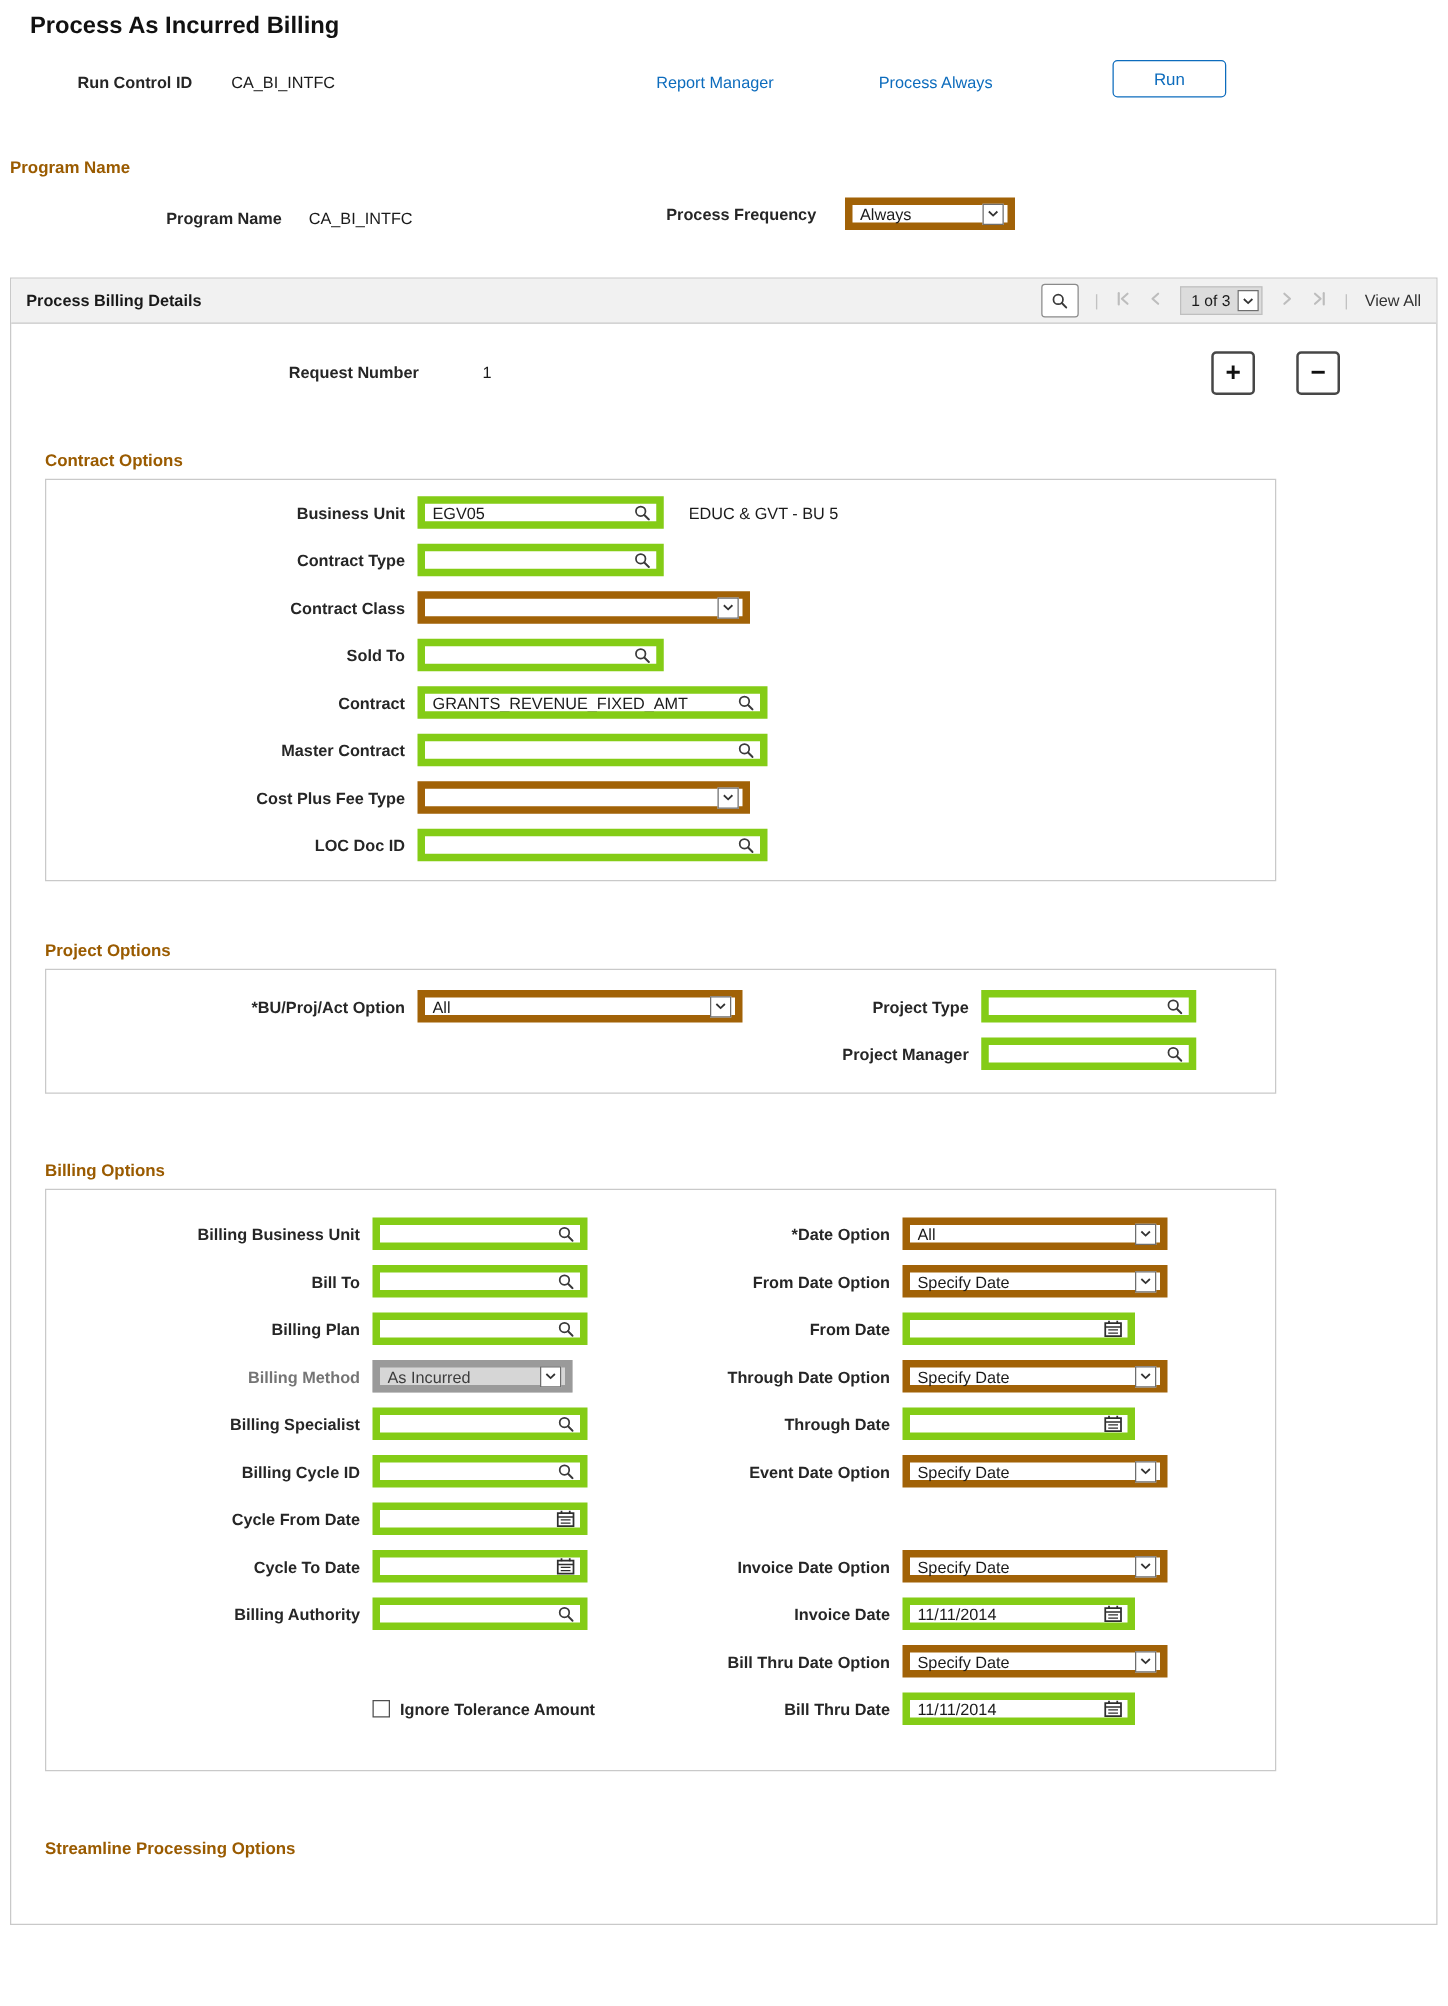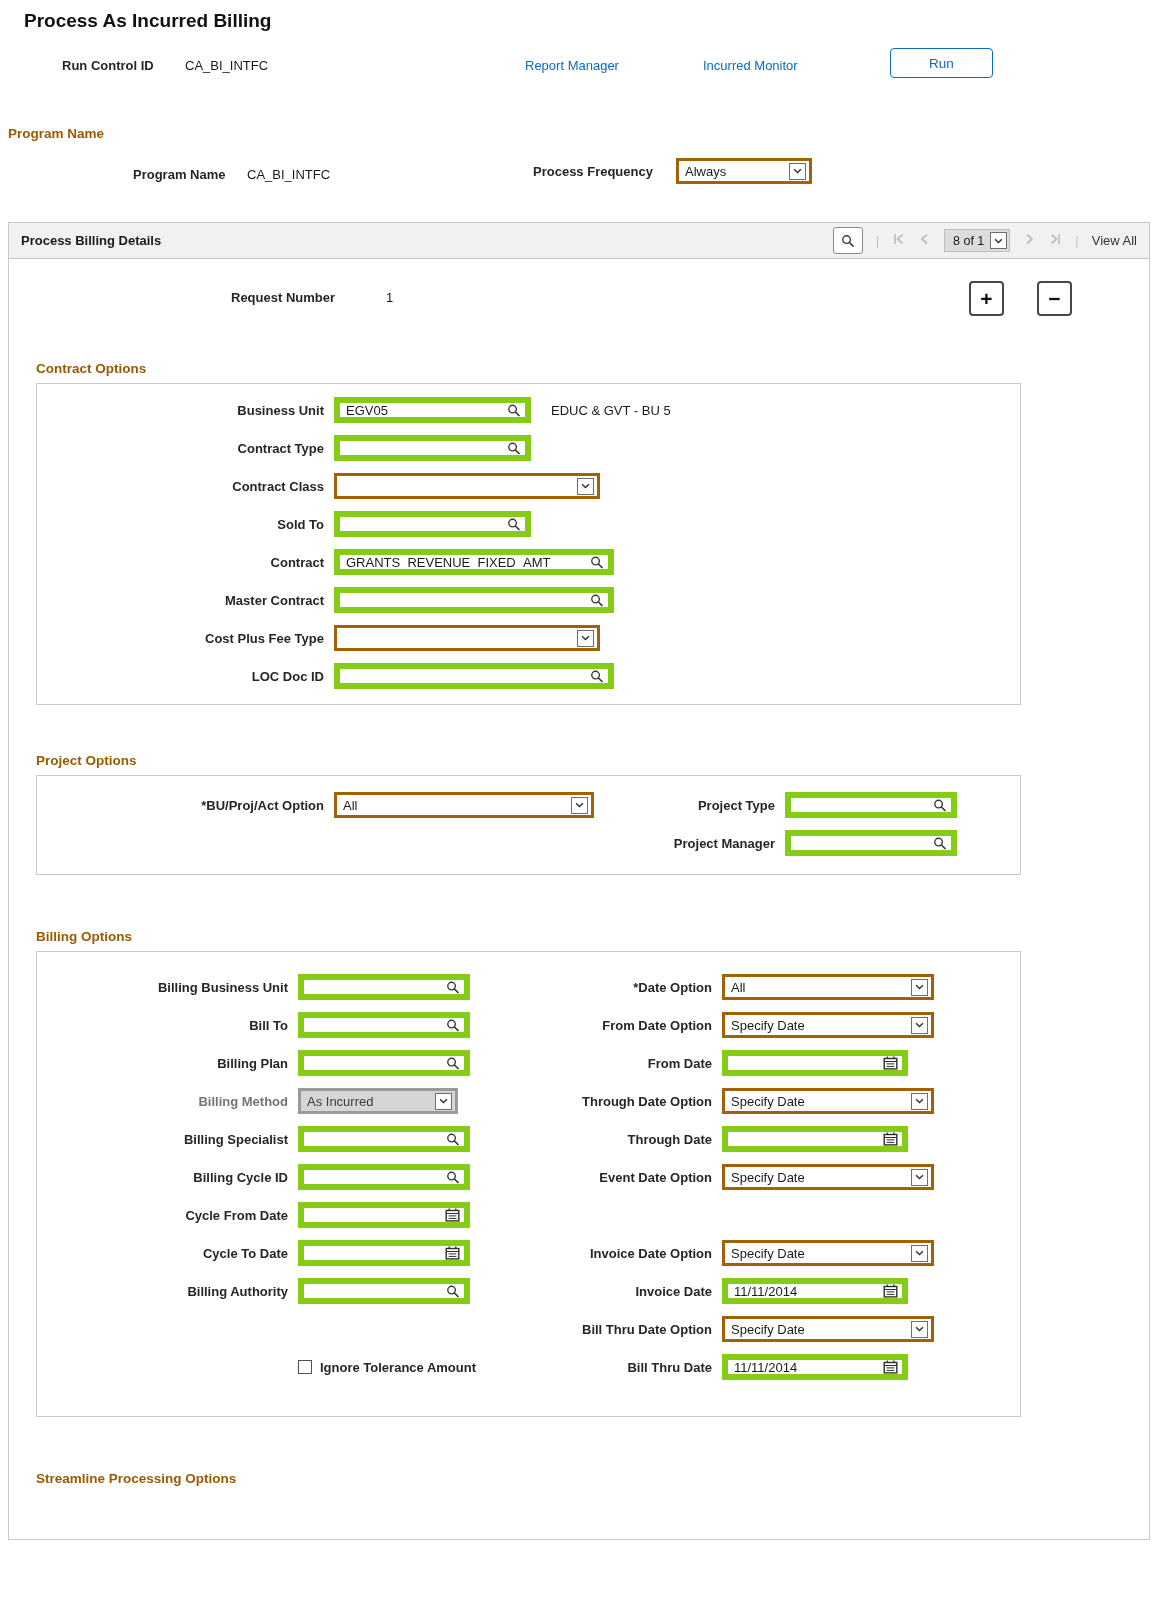--- a/index.html
+++ b/index.html
@@ -9,21 +9,21 @@
 
   h1.page-title { font-size:19px; font-weight:bold; margin:10px 0 0 24px; color:#111; }
 
   
   .toolbar { position:relative; height:72px; }
   .rc-label { position:absolute; left:62px; top:26px; font-weight:bold; color:#262626; }
   .rc-value { position:absolute; left:185px; top:26px; }
   .link { color:#0d6cbd; cursor:pointer; text-decoration:none; }
   .lnk-rm { position:absolute; left:525px; top:26px; }
   .lnk-pm { position:absolute; left:703px; top:26px; }
-  .runbtn { position:absolute; left:890px; top:16px; width:103px; height:30px; border:1px solid #0d6cbd;
+  .runbtn { position:absolute; left:890px; top:16px; width:91px; height:30px; border:1px solid #0d6cbd;
             border-radius:4px; background:#fff; color:#0d6cbd; font:inherit; font-size:13.5px; cursor:pointer; }
 
   
   .prog-head { margin:22px 0 0 8px; color:#9a5b00; font-weight:bold; font-size:13.5px; }
   .prog-row { position:relative; height:60px; }
   .pn-label { position:absolute; left:133px; top:26px; font-weight:bold; color:#262626; }
   .pn-value { position:absolute; left:247px; top:26px; }
   .pf-label { position:absolute; left:533px; top:23px; font-weight:bold; color:#262626; }
   .pf-dd    { position:absolute; left:676px; top:17px; width:136px; }
 
@@ -79,21 +79,21 @@
   .fld input.txt { border:none; outline:none; width:100%; height:100%; padding:0 22px 0 6px;
                    font:inherit; color:#1a1a1a; background:transparent; }
   .lk, .cal { position:absolute; right:4px; top:50%; transform:translateY(-50%);
               width:15px; height:15px; display:flex; align-items:center; justify-content:center; cursor:pointer; }
   .mag { width:13px; height:13px; }
   .mag circle { fill:none; stroke:#3a3a3a; stroke-width:1.5; }
   .mag line { stroke:#3a3a3a; stroke-width:1.7; stroke-linecap:round; }
   .calsvg { width:15px; height:15px; }
   .calsvg * { stroke:#2f2f2f; fill:none; }
 
-  .dd { height:26px; border:3px solid #a16207; background:#fff; display:inline-flex; align-items:center;
+  .dd { height:26px; border:6px solid #a16207; background:#fff; display:inline-flex; align-items:center;
         justify-content:space-between; padding-left:6px; flex:none; cursor:pointer; }
   .ddtext { white-space:nowrap; overflow:hidden; }
   .ddbtn { width:17px; height:17px; border:1px solid #6e6e6e; background:#fff; display:flex;
            align-items:center; justify-content:center; margin-right:3px; flex:none; }
   .chev { width:9px; height:6px; }
   .chev path { fill:none; stroke:#333; stroke-width:1.6; }
   .dd.disabled { background:#d6d6d6; border-color:#9a9a9a; cursor:default; }
   .dd.disabled .ddtext { color:#3c3c3c; }
 
   .w197 { width:197px; } .w266 { width:266px; } .w280 { width:280px; } .w260 { width:260px; }
@@ -111,21 +111,21 @@
 <body>
 
 <div class="page">
 
   <h1 class="page-title">Process As Incurred Billing</h1>
 
   <div class="toolbar">
     <span class="rc-label">Run Control ID</span>
     <span class="rc-value">CA_BI_INTFC</span>
     <a class="link lnk-rm">Report Manager</a>
-    <a class="link lnk-pm">Incurred Monitor</a>
+    <a class="link lnk-pm">Process Always</a>
     <button class="runbtn">Run</button>
   </div>
 
   <div class="prog-head">Program Name</div>
   <div class="prog-row">
     <span class="pn-label">Program Name</span>
     <span class="pn-value">CA_BI_INTFC</span>
     <span class="pf-label">Process Frequency</span>
     <div class="dd pf-dd">
       <span class="ddtext">Always</span>
@@ -149,21 +149,21 @@
         </button>
         <span class="sep"></span>
         <span><svg class="nav" viewBox="0 0 12 12">
               <path d="M2.5 1.5 V10.5"></path>
               <path d="M9.5 2 L5 6 L9.5 10"></path>
             </svg></span>
         <span><svg class="nav" viewBox="0 0 12 12">
               <path d="M8 2 L3.5 6 L8 10"></path>
             </svg></span>
         <div class="counter">
-          <span>8 of 1</span>
+          <span>1 of 3</span>
           <span class="ddbtn">
               <svg class="chev" viewBox="0 0 10 6">
                 <path d="M1.2 1 L5 4.6 L8.8 1"></path>
               </svg>
             </span>
         </div>
         <span><svg class="nav" viewBox="0 0 12 12">
               <path d="M4 2 L8.5 6 L4 10"></path>
             </svg></span>
         <span><svg class="nav" viewBox="0 0 12 12">

